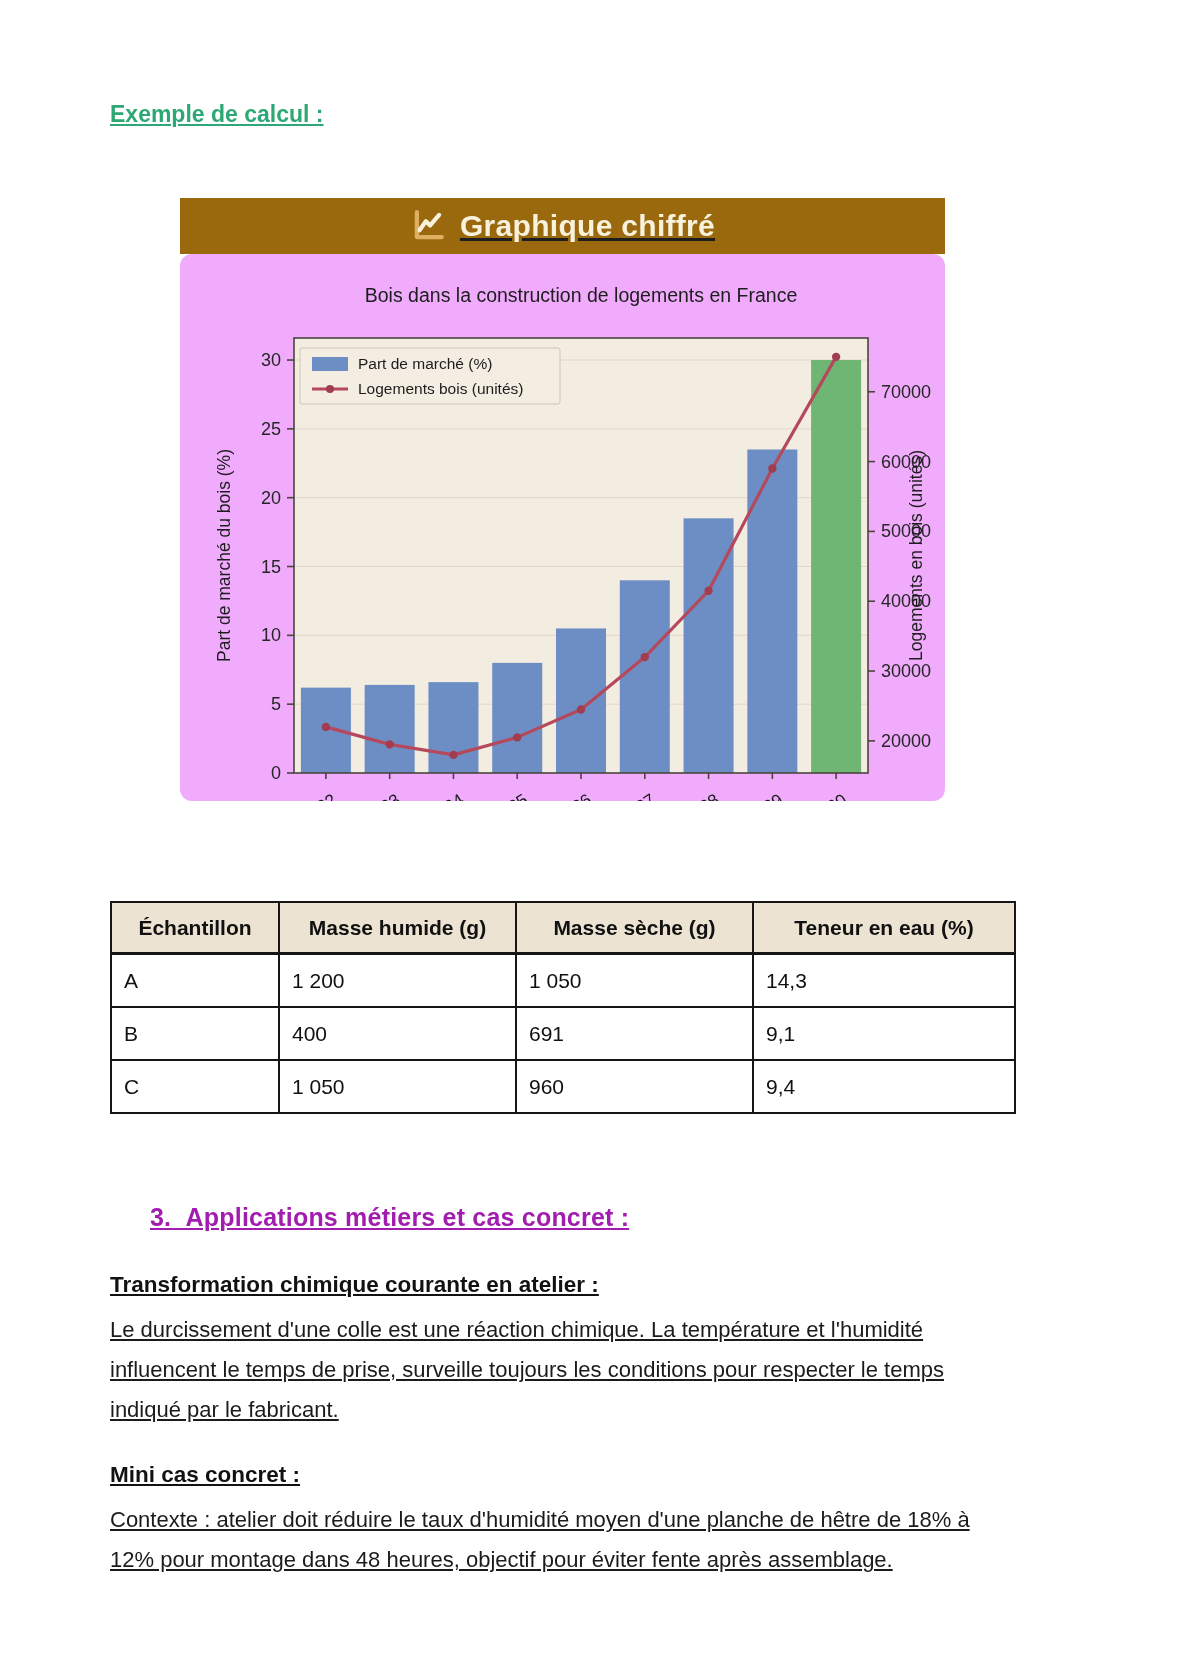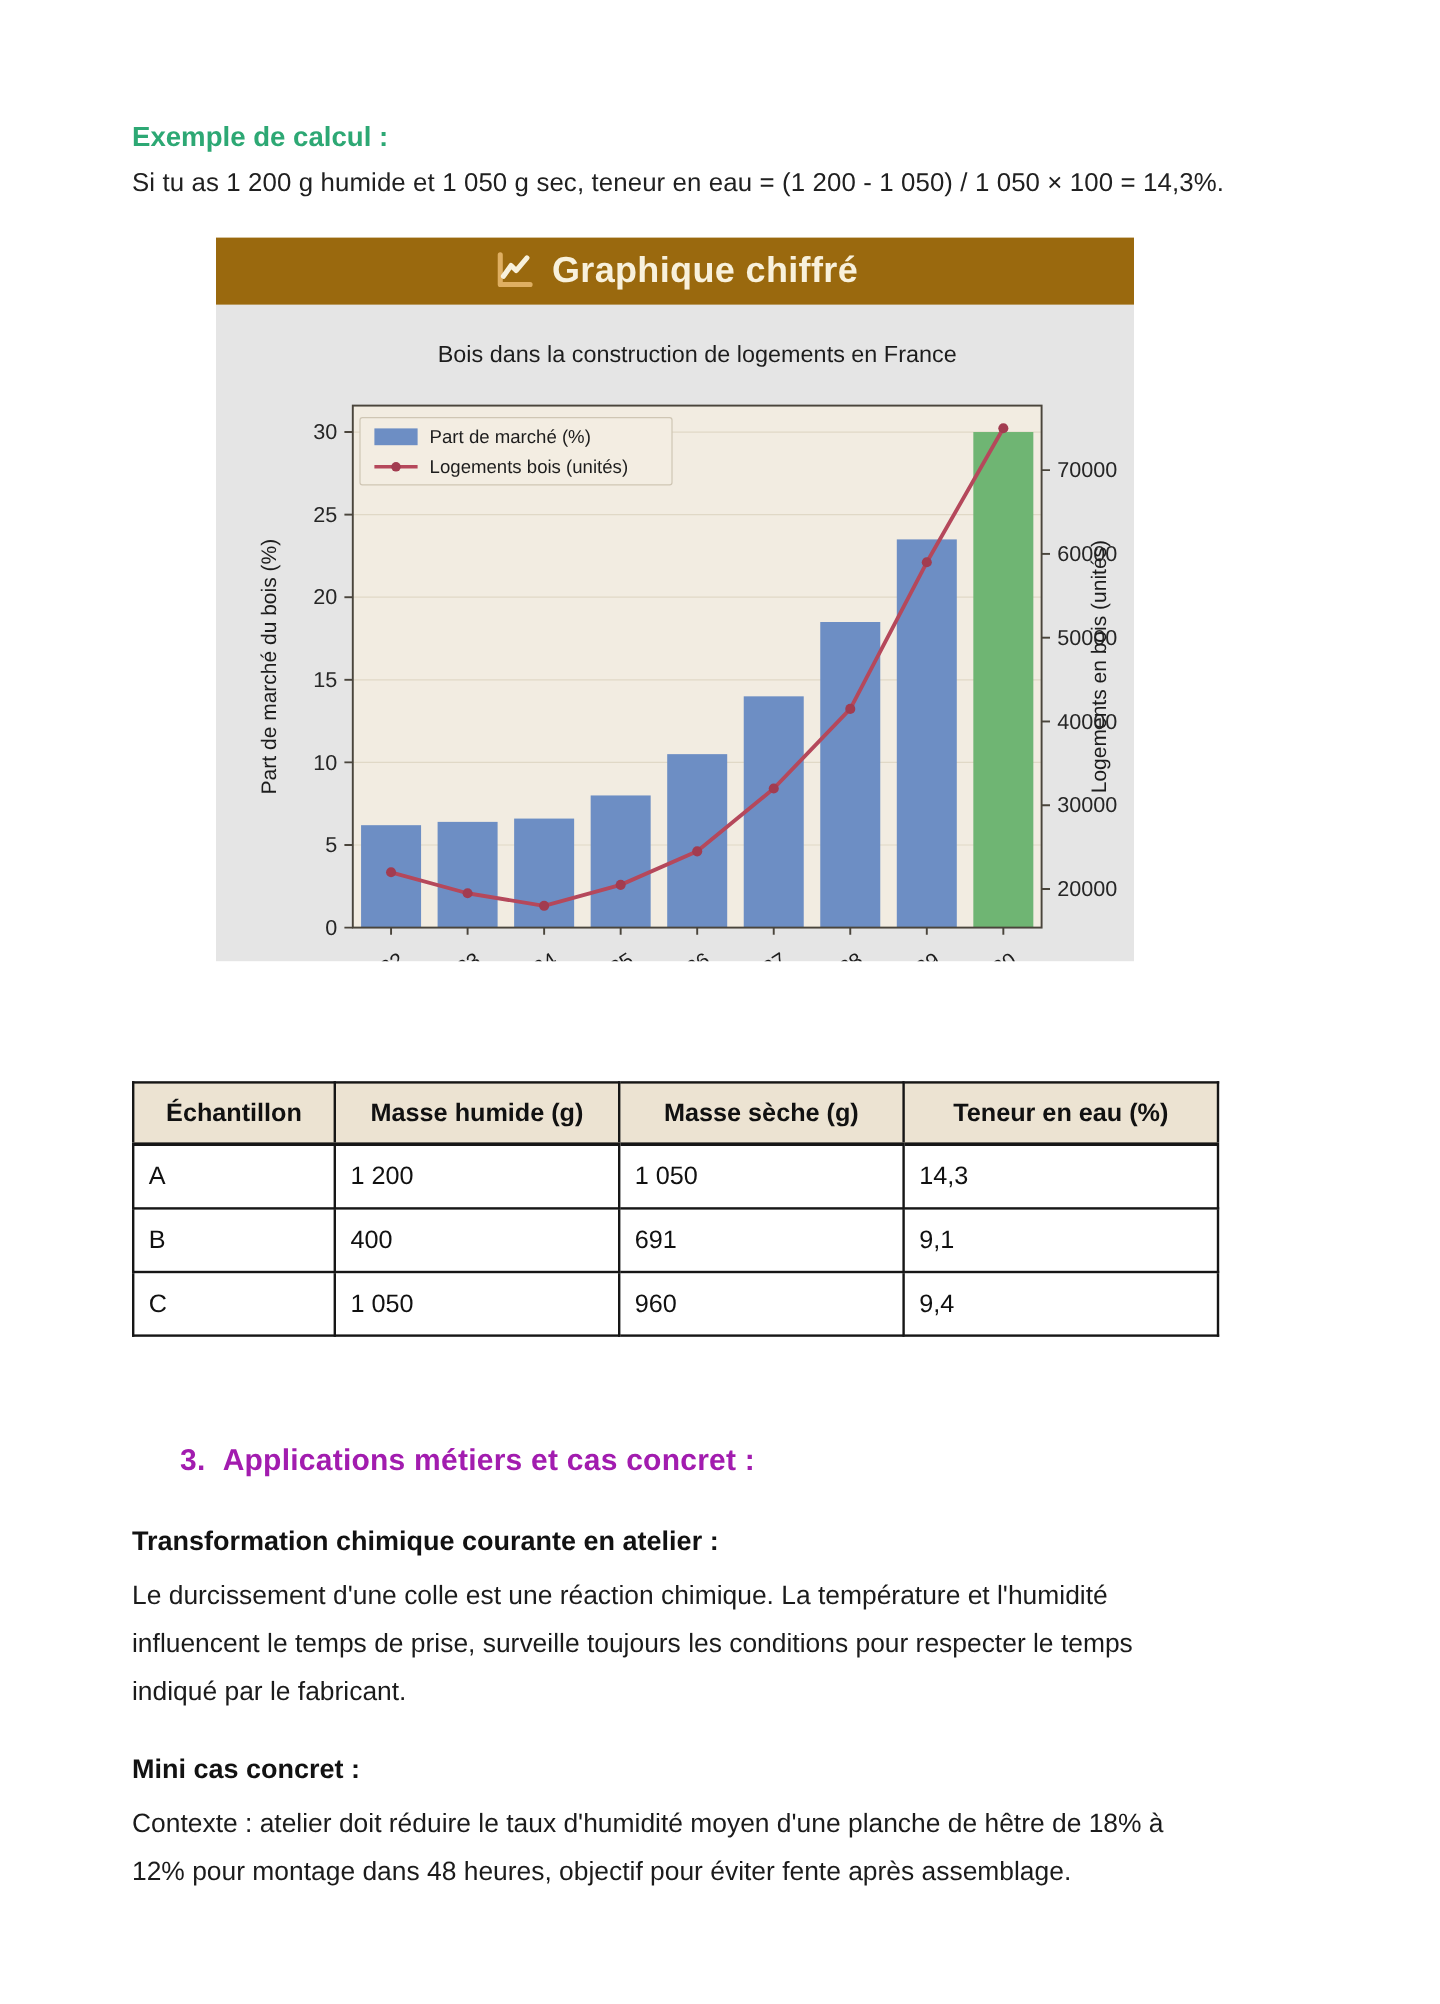--- a/index.html
+++ b/index.html
@@ -1,29 +1,29 @@
 <!DOCTYPE html>
 <html lang="fr"><head>
 <meta charset="utf-8">
 <style>
   html,body{margin:0;padding:0;background:#ffffff;}
   .page{
     position:relative;width:1200px;height:1670px;background:#ffffff;
     font-family:"Liberation Sans",sans-serif;color:#1e1e1e;overflow:hidden;
   }
-  .abs{position:absolute;}
+  .abs{position:absolute;text-decoration:underline;}
   .example-heading{left:110px;top:101px;font-size:23px;font-weight:700;color:#2da874;}
   .example-text{left:110px;top:140px;font-size:21.5px;color:#202020;letter-spacing:.1px;}
 
   .chart-card{left:180px;top:198px;width:765px;height:449px;}
   .chart-card-header{
     height:56px;background:#9a690e;display:flex;align-items:center;justify-content:center;gap:14px;
   }
   .chart-card-header .hdr-title{font-size:30px;font-weight:700;color:#f8f1dc;letter-spacing:.3px;}
-  .chart-card-body{height:547px;background:#e5e5e5;}
+  .chart-card-body{height:547px;background:#f0abfc;border-radius:12px;}
 
   table.data-table{
     position:absolute;left:110px;top:889px;width:904px;border-collapse:collapse;
     font-size:21px;color:#111;table-layout:fixed;background:#fff;margin-top:12px;
   }
   table.data-table th{
     background:#ece3d2;font-weight:700;text-align:center;height:49px;
     border:2px solid #161616;border-bottom:3px solid #161616;padding:0 6px;font-size:21px;
   }
   table.data-table td{
@@ -37,21 +37,20 @@
   .b1t{left:110px;top:1310px;width:980px;}
   .b2h{left:110px;top:1462px;}
   .b2t{left:110px;top:1500px;width:980px;}
 </style>
 </head>
 <body>
 
 <div class="page">
 
   <div class="abs example-heading">Exemple de calcul :</div>
-  <div class="abs example-text">Si tu as 1 200 g humide et 1 050 g sec, teneur en eau = (1 200 - 1 050) / 1 050 × 100 = 14,3%.</div>
 
   <div class="abs chart-card">
     <div class="chart-card-header">
       <span style="display:inline-flex;">
         <svg width="36" height="36" viewBox="0 0 34 34">
           <path d="M6.5 4 V27.5 H30" fill="none" stroke="#dfaf62" stroke-width="4" stroke-linecap="round" stroke-linejoin="round"></path>
           <path d="M9 21 L15 12.5 L19 16.5 L27.5 6.5" fill="none" stroke="#f8f1dc" stroke-width="4" stroke-linecap="round" stroke-linejoin="round"></path>
         </svg>
       </span>
       <span class="hdr-title">Graphique chiffré</span>

